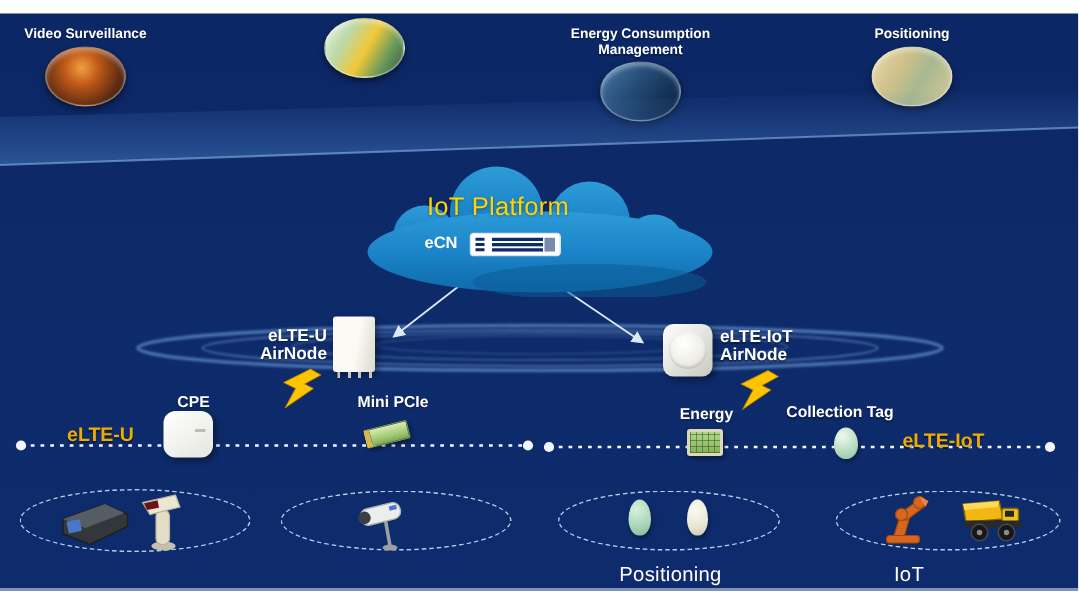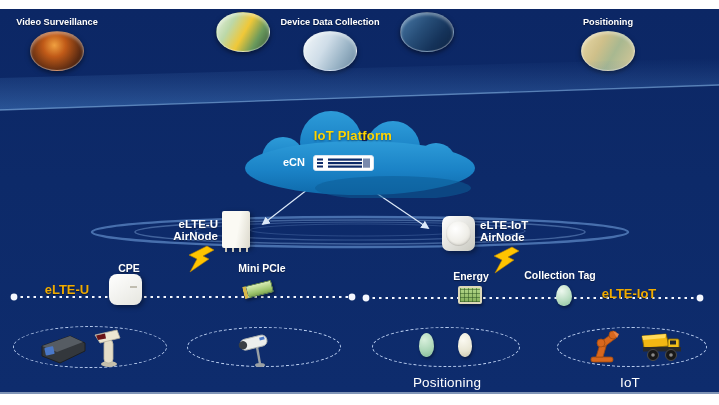--- a/index.html
+++ b/index.html
@@ -28,22 +28,22 @@
   .photo-0{background:radial-gradient(circle at 45% 35%,#f0a040 0%,#c05a18 30%,#5a2a12 70%,#1c1008 100%);}
   .photo-1{background:linear-gradient(135deg,#cfe3ee 0%,#8fc3d8 30%,#2d7fa0 55%,#0f4763 80%,#0a3048 100%);}
   .photo-2{background:linear-gradient(120deg,#e8f2e0 0%,#bcd8a8 28%,#f0c838 52%,#6a9a5c 75%,#35523a 100%);}
   .photo-3{background:linear-gradient(120deg,#f4f8fa 0%,#cfdde8 40%,#9ab4c6 70%,#6a88a0 100%);}
   .photo-4{background:linear-gradient(130deg,#4a7aa8 0%,#274e78 40%,#15335a 70%,#0d2342 100%);}
   .photo-5{background:linear-gradient(130deg,#2a3a46 0%,#17222c 40%,#224034 70%,#0e1a14 100%);}
   .photo-6{background:linear-gradient(120deg,#e8d9a8 0%,#cfc08a 35%,#a8b890 60%,#d8c898 100%);}
   
   #cloud-svg{position:absolute;left:243px;top:97px;}
   #cloud-title{
-    position:absolute;left:272px;top:119px;width:120px;text-align:right;
-    color:#ffd400;font-size:13px;font-weight:bold;letter-spacing:.2px;
+    position:absolute;left:272px;top:119px;width:120px;text-align:center;
+    color:#ffd400;font-size:17px;font-weight:normal;letter-spacing:.2px;
     text-shadow:0 1px 2px rgba(0,0,0,.35);
   }
   #ecn-label{
     position:absolute;left:278px;top:147px;width:32px;text-align:center;
     color:#ffffff;font-size:11px;font-weight:bold;
   }
   #core-server{position:absolute;left:313px;top:146px;}
   
   .airnode-label{color:#ffffff;font-size:11.5px;font-weight:bold;line-height:11.5px;
     text-shadow:0 1px 1px rgba(0,0,0,.4);}
@@ -115,25 +115,22 @@
 <div id="stage">
   <div id="canvas">
 
     <div class="banner-item" style="left:5px">
       <div class="banner-label">Video Surveillance</div>
       <div class="banner-photo photo-0"></div>
     </div>
     <div class="banner-item" style="left:191px">
       <div class="banner-photo photo-2"></div>
     </div>
-    <div class="banner-item" style="left:278px">
-      <div class="banner-label">Device Data Collection</div>
-      <div class="banner-photo photo-3"></div>
-    </div>
     <div class="banner-item" style="left:375px">
+      <div class="banner-label">Energy Consumption Management</div>
       <div class="banner-photo photo-4"></div>
     </div>
     <div class="banner-item" style="left:556px">
       <div class="banner-label">Positioning</div>
       <div class="banner-photo photo-6"></div>
     </div>
 
     <svg width="719" height="383" viewBox="0 9 719 383" style="position:absolute;left:0;top:0">
       <defs>
         <linearGradient id="sheenGrad" x1="0" y1="0" x2="0" y2="1">
@@ -289,17 +286,17 @@
       <rect x="28" y="8" width="11" height="9" rx="1.5" fill="#f2c01a" stroke="#8a6a00" stroke-width="0.9"></rect>
       <rect x="30" y="9.5" width="6" height="4" fill="#22262a"></rect>
       <rect x="3" y="16" width="38" height="4.5" fill="#2a2a2a"></rect>
       <circle cx="13" cy="24" r="5.5" fill="#181818" stroke="#4a4a4a"></circle>
       <circle cx="31" cy="24" r="5.5" fill="#181818" stroke="#4a4a4a"></circle>
       <circle cx="13" cy="24" r="1.8" fill="#8a8a8a"></circle>
       <circle cx="31" cy="24" r="1.8" fill="#8a8a8a"></circle>
     </svg>
 
     <div class="group-label" style="left:384px;top:366px;width:126px">Positioning</div>
-    <div class="group-label" style="left:588px;top:366px;width:84px">IoT</div>
+    <div class="group-label" style="left:564px;top:366px;width:84px">IoT</div>
   </div>
 
   <div id="bottom-rule"></div>
 </div>
 
 </body></html>

